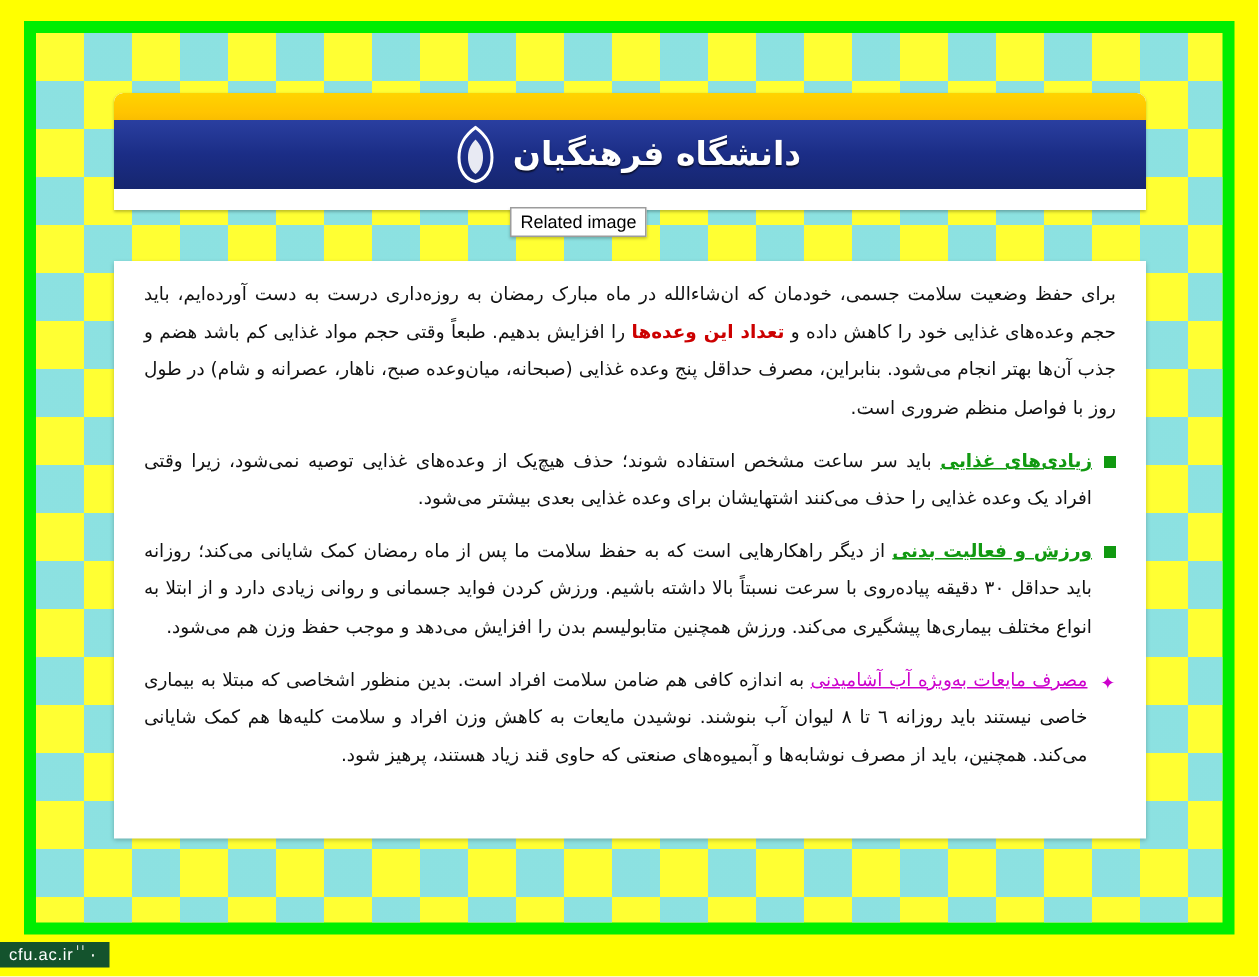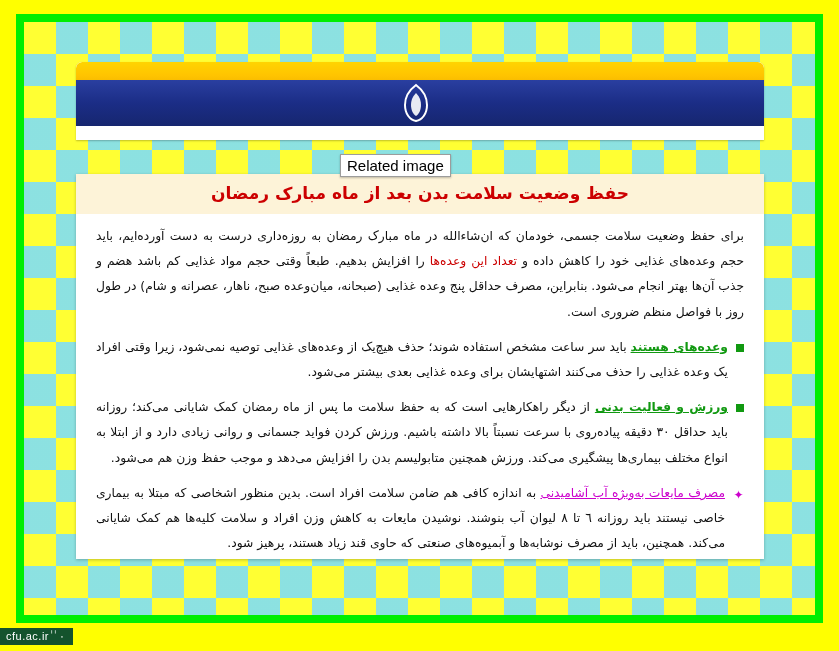--- a/index.html
+++ b/index.html
@@ -142,26 +142,25 @@
 
   
   .tooltip {
     position: absolute;
     left: 340px;
     top: 138px;
     background: #ffffff;
     border: 1px solid #9c9c9c;
     color: #000000;
     font-family: "Liberation Sans", sans-serif;
-    font-size: 15px;
+    font-size: 12px;
     padding: 2px 6px;
     z-index: 40;
     direction: ltr;
     box-shadow: 0 1px 2px rgba(0,0,0,0.25);
-    margin-top: 16px;
   }
 
   
   .card {
     position: absolute;
     left: 76px;
     top: 174px;
     width: 688px;
     height: 385px;
     background: #ffffff;
@@ -209,62 +208,60 @@
     height: 11px;
     color: #cc00cc;
     font-size: 12px;
     line-height: 11px;
     background: none;
     text-align: center;
   }
   .bulleted .txt {
     flex: 1 1 auto;
   }
-  .hl-red { color: #cc0000; font-weight: normal; }
+  .hl-red { color: #cc0000; font-weight: bold; }
   .hl-green { color: #119911; font-weight: bold; }
   .hl-magenta { color: #cc00cc; font-weight: normal; }
   .u { text-decoration: underline; }
 </style>
 </head>
 <body>
 
 <div class="page">
 
   <div class="outer-yellow"></div>
   <div class="green-band"></div>
   <div class="pattern-area"></div>
 
   <div class="banner">
     <div class="banner-top"></div>
     <div class="banner-orn left"></div>
     <div class="banner-orn right"></div>
     <div class="banner-main">
+      <span class="banner-title">دانشگاه فرهنگیان</span>
       <span class="banner-logo">
         <svg viewBox="0 0 34 40" width="34" height="40" aria-hidden="true">
           <path d="M17 2 C9 8 6 14 6 22 C6 31 11 37 17 38 C23 37 28 31 28 22 C28 14 25 8 17 2 Z" fill="none" stroke="#ffffff" stroke-width="2"></path>
           <path d="M17 10 C13 14 12 18 12 22 C12 27 14 31 17 33 C20 31 22 27 22 22 C22 18 21 14 17 10 Z" fill="#ffffff" opacity="0.9"></path>
         </svg>
       </span>
     </div>
     <div class="banner-bottom"></div>
   </div>
 
   <div class="tooltip">Related image</div>
 
   <div class="card">
-    <div class="card-title-bar">
-      <span class="card-title">حفظ وضعیت سلامت بدن بعد از ماه مبارک رمضان</span>
-    </div>
     <div class="card-body">
 
       <p class="para"><span>برای حفظ وضعیت سلامت جسمی، خودمان که ان‌شاءالله در ماه مبارک رمضان به روزه‌داری درست به دست آورده‌ایم، باید حجم وعده‌های غذایی خود را کاهش داده و </span><span class="hl-red">تعداد این وعده‌ها</span><span> را افزایش بدهیم. طبعاً وقتی حجم مواد غذایی کم باشد هضم و جذب آن‌ها بهتر انجام می‌شود. بنابراین، مصرف حداقل پنج وعده غذایی (صبحانه، میان‌وعده صبح، ناهار، عصرانه و شام) در طول روز با فواصل منظم ضروری است.</span></p>
 
       <div class="bulleted">
         <span class="bullet sq"></span>
-        <span class="txt"><span class="hl-green u">وعده‌های هستند</span><span> باید سر ساعت مشخص استفاده شوند؛ حذف هیچ‌یک از وعده‌های غذایی توصیه نمی‌شود، زیرا وقتی افراد یک وعده غذایی را حذف می‌کنند اشتهایشان برای وعده غذایی بعدی بیشتر می‌شود.</span></span>
+        <span class="txt"><span class="hl-green u">زیادی‌های غذایی</span><span> باید سر ساعت مشخص استفاده شوند؛ حذف هیچ‌یک از وعده‌های غذایی توصیه نمی‌شود، زیرا وقتی افراد یک وعده غذایی را حذف می‌کنند اشتهایشان برای وعده غذایی بعدی بیشتر می‌شود.</span></span>
       </div>
 
       <div class="bulleted">
         <span class="bullet sq"></span>
         <span class="txt"><span class="hl-green u">ورزش و فعالیت بدنی</span><span> از دیگر راهکارهایی است که به حفظ سلامت ما پس از ماه رمضان کمک شایانی می‌کند؛ روزانه باید حداقل ۳۰ دقیقه پیاده‌روی با سرعت نسبتاً بالا داشته باشیم. ورزش کردن فواید جسمانی و روانی زیادی دارد و از ابتلا به انواع مختلف بیماری‌ها پیشگیری می‌کند. ورزش همچنین متابولیسم بدن را افزایش می‌دهد و موجب حفظ وزن هم می‌شود.</span></span>
       </div>
 
       <div class="bulleted">
         <span class="bullet dia">✦</span>
         <span class="txt"><span class="hl-magenta u">مصرف مایعات به‌ویژه آب آشامیدنی</span><span> به اندازه کافی هم ضامن سلامت افراد است. بدین منظور اشخاصی که مبتلا به بیماری خاصی نیستند باید روزانه ٦ تا ٨ لیوان آب بنوشند. نوشیدن مایعات به کاهش وزن افراد و سلامت کلیه‌ها هم کمک شایانی می‌کند. همچنین، باید از مصرف نوشابه‌ها و آبمیوه‌های صنعتی که حاوی قند زیاد هستند، پرهیز شود.</span></span>

